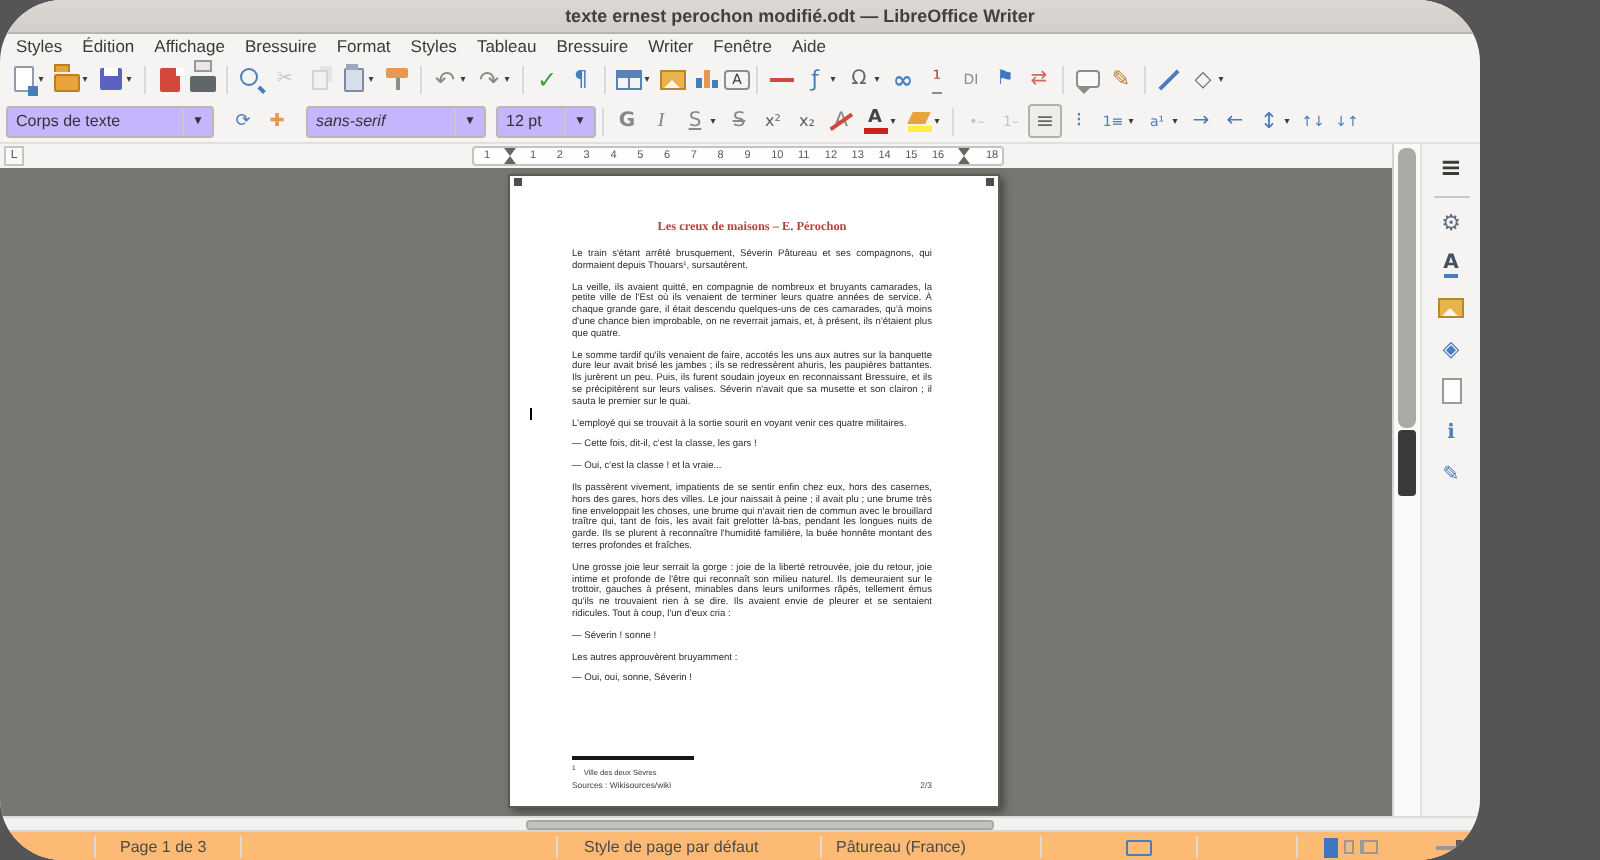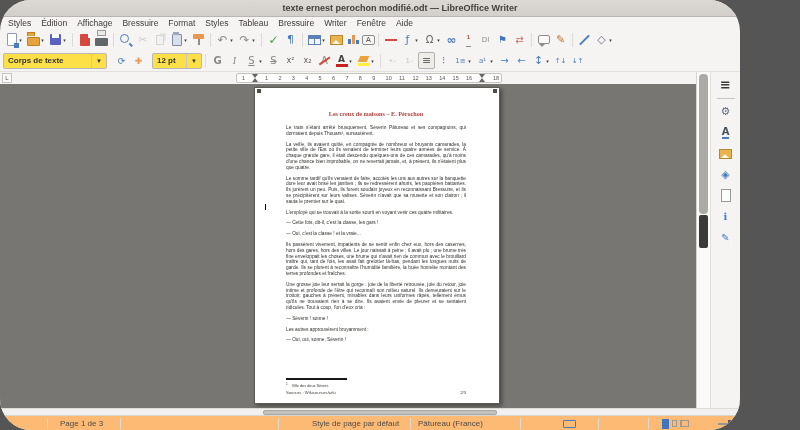--- a/index.html
+++ b/index.html
@@ -75,22 +75,22 @@
   .i-bookmark::before{content:"⚑";color:#3f76c0;font-size:10px;}
   .i-crossref::before{content:"⇄";color:#cf6a64;font-size:10px;}
   .i-comment{width:12px;height:9px;border:1px solid #8f8d8a;border-radius:2px;background:#fbfaf8;}
   .i-comment::after{content:"";position:absolute;bottom:1px;left:4px;width:0;height:0;
       border-left:3px solid transparent;border-right:3px solid transparent;border-top:3px solid #8f8d8a;}
   .i-track::before{content:"✎";color:#c07a30;font-size:11px;}
   .i-line{width:13px;height:2px;background:#4a7dbd;transform:rotate(-45deg);}
   .i-shapes::before{content:"◇";color:#667084;font-size:11px;}
 
   
-  .combo{height:16px;background:#fde047;border:1px solid #b9b7b3;border-radius:2px;
-         display:inline-flex;align-items:center;flex:none;font-size:8px;color:#333;font-weight:bold;}
+  .combo{height:16px;background:#c4b5fd;border:1px solid #b9b7b3;border-radius:2px;
+         display:inline-flex;align-items:center;flex:none;font-size:8px;color:#333;}
   .combo .val{flex:1;padding:0 4px;white-space:nowrap;overflow:hidden;}
   .combo .arrowbox{width:15px;height:100%;border-left:1px solid #c9c7c3;display:flex;align-items:center;justify-content:center;font-size:6px;color:#333;}
   .combo .arrowbox::before{content:"▼";}
   .i-bold::before{content:"G";font-weight:bold;color:#8a8886;}
   .i-italic::before{content:"I";font-style:italic;font-family:"Liberation Serif",serif;color:#8a8886;}
   .i-under::before{content:"S";text-decoration:underline;color:#8a8886;}
   .i-strike::before{content:"S";text-decoration:line-through;color:#8a8886;}
   .i-sup::before{content:"x²";font-size:8px;color:#5f5d5a;}
   .i-sub::before{content:"x₂";font-size:8px;color:#5f5d5a;}
   .i-clear::before{content:"A";color:#8a8886;}
@@ -280,20 +280,24 @@
     <span class="combo" style="width:104px;">
       <span class="val">Corps de texte</span>
       <span class="arrowbox"></span>
     </span>
     <span class="ic" style="margin-left:6px;">
         <span class="blue" style="font-size:9px;">⟳</span>
       </span>
     <span class="ic">
         <span style="color:#e8974f;font-size:9px;">✚</span>
       </span>
+    <span class="combo" style="width:90px;margin-left:6px;">
+      <span class="val" style="font-style:italic;">sans-serif</span>
+      <span class="arrowbox"></span>
+    </span>
     <span class="combo" style="width:50px;margin-left:5px;">
       <span class="val">12 pt</span>
       <span class="arrowbox"></span>
     </span>
     <span class="vsep"></span>
     <span class="ic i-bold"></span>
     <span class="ic i-italic"></span>
     <span class="ic i-under"></span>
       <span class="dd"></span>
     <span class="ic i-strike"></span>
@@ -403,21 +407,21 @@
 
   <div class="hscroll abs">
     <div class="hthumb"></div>
   </div>
 
   <div class="statusbar abs">
     <span class="div" style="left:47px;"></span>
     <span class="cell" style="left:60px;">Page 1 de 3</span>
     <span class="div" style="left:120px;"></span>
     <span class="div" style="left:278px;"></span>
-    <span class="cell" style="left:312px;text-align:right;">Style de page par défaut</span>
+    <span class="cell" style="left:292px;text-align:right;">Style de page par défaut</span>
     <span class="div" style="left:410px;"></span>
     <span class="cell" style="left:418px;">Pâtureau (France)</span>
     <span class="div" style="left:520px;"></span>
     <span class="cell" style="left:563px;">
         <span class="ovr"></span>
       </span>
     <span class="div" style="left:598px;"></span>
     <span class="div" style="left:648px;"></span>
     <span class="cell" style="left:662px;">
       <span class="vp1"></span>

